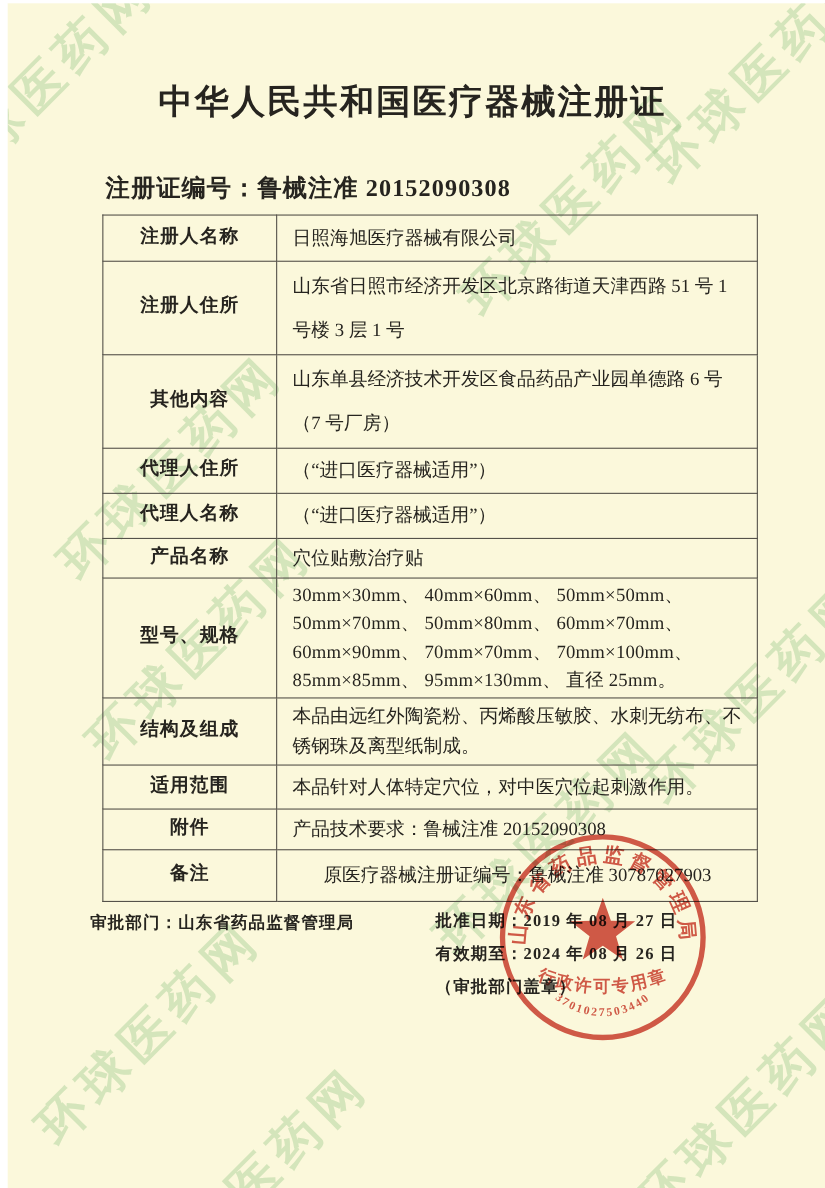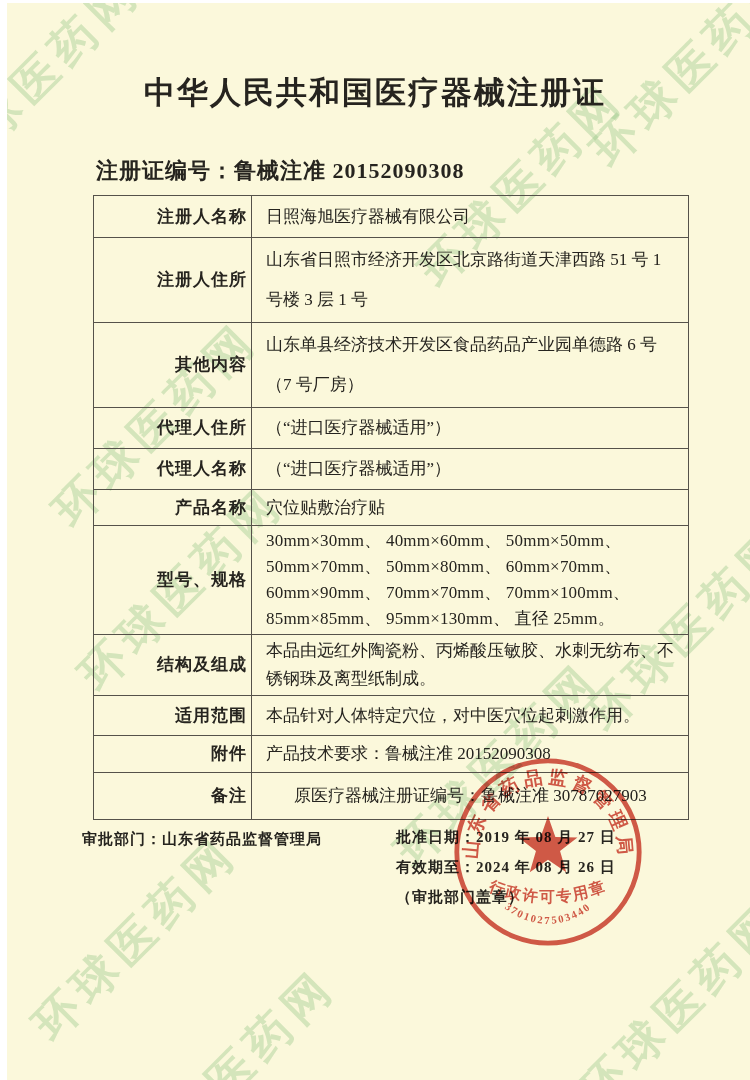--- a/index.html
+++ b/index.html
@@ -37,22 +37,23 @@
   table.cert{
     position:absolute;left:93px;top:195px;width:563px;
     border-collapse:collapse;table-layout:fixed;
   }
   table.cert td{
     border:1px solid #55524a;
     font-size:17px;line-height:1.5;
     vertical-align:middle;
   }
   td.lbl{
-    width:149px;text-align:right;font-weight:700;letter-spacing:1px;
+    width:149px;text-align:center;font-weight:700;letter-spacing:1px;
     padding:2px 4px;
+    font-family:Liberation Mono, monospace;
   }
   td.val{width:414px;padding:2px 8px 2px 14px;}
   tr.rh42{height:42px;} tr.rh84{height:84px;} tr.rh41{height:41px;}
   tr.rh36{height:36px;} tr.rh80{height:80px;} tr.rh57{height:57px;}
   tr.rh40{height:40px;} tr.rh37{height:37px;} tr.rh38{height:38px;}
   tr.rh47{height:47px;}
   tr.wide2 td.val{line-height:40px;}
   tr.wide3 td.val{line-height:26px;letter-spacing:0.2px;}
   tr.wide2b td.val{line-height:28px;}
   tr.indent td.val{padding-left:42px;}

